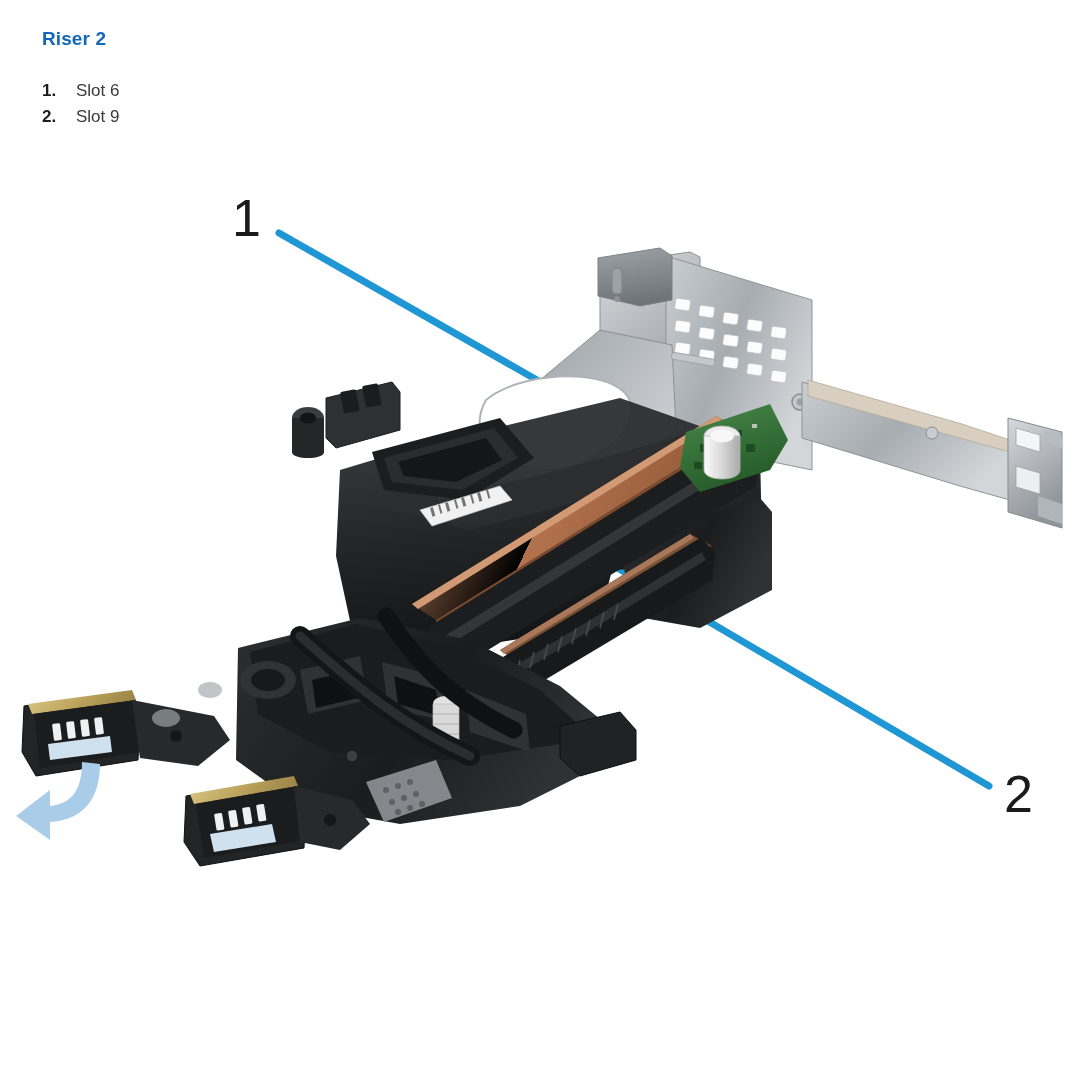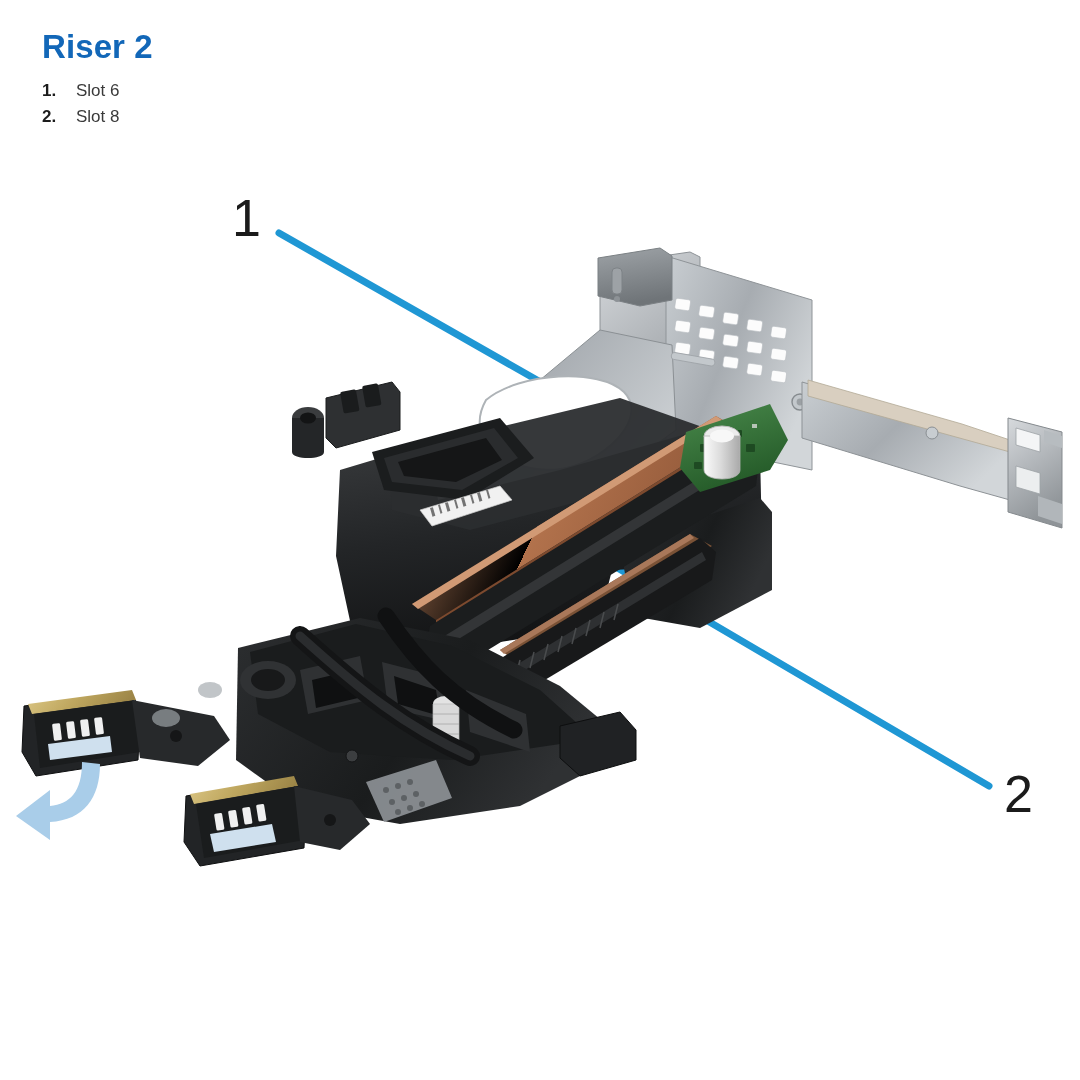--- a/index.html
+++ b/index.html
@@ -14,21 +14,21 @@
     overflow: hidden;
     font-family: "Liberation Sans", sans-serif;
     -webkit-font-smoothing: antialiased;
   }
 
   
   #figure-heading {
     position: absolute;
     left: 42px;
     top: 28px;
-    font-size: 33px;
+    font-size: 19px;
     font-weight: bold;
     color: #1267b8;
     letter-spacing: 0.1px;
     white-space: nowrap;
   }
   #slot-list {
     position: absolute;
     left: 42px;
     top: 78px;
     margin: 0;
@@ -77,21 +77,21 @@
 
 <div id="figure-heading">Riser 2</div>
 
 <ol id="slot-list">
   <li>
     <span class="li-num">1.</span>
     <span class="li-text">Slot 6</span>
   </li>
   <li>
     <span class="li-num">2.</span>
-    <span class="li-text">Slot 8</span>
+    <span class="li-text">Slot 9</span>
   </li>
 </ol>
 
 <svg id="illustration" viewBox="0 0 1080 1080">
   <defs>
     <linearGradient id="gMetal" x1="0" y1="0" x2="0.35" y2="1">
       <stop offset="0" stop-color="#d7dadd"></stop>
       <stop offset="0.45" stop-color="#b6babe"></stop>
       <stop offset="1" stop-color="#8f9498"></stop>
     </linearGradient>

